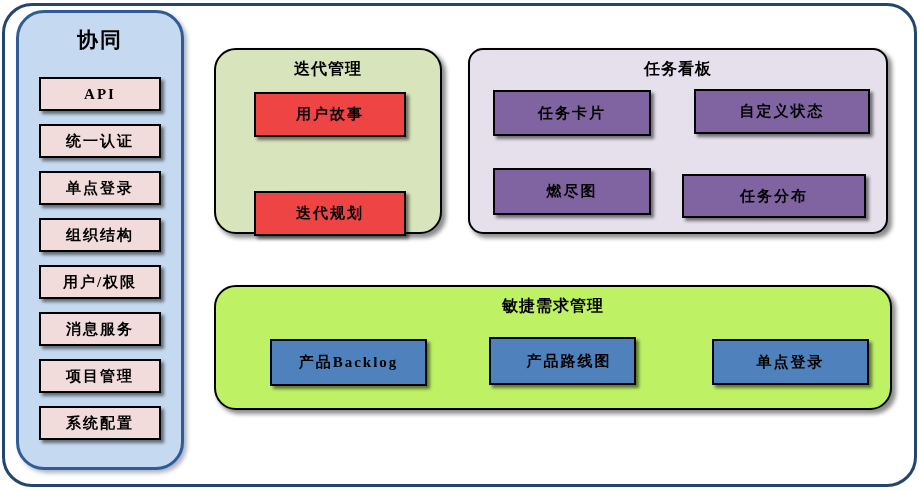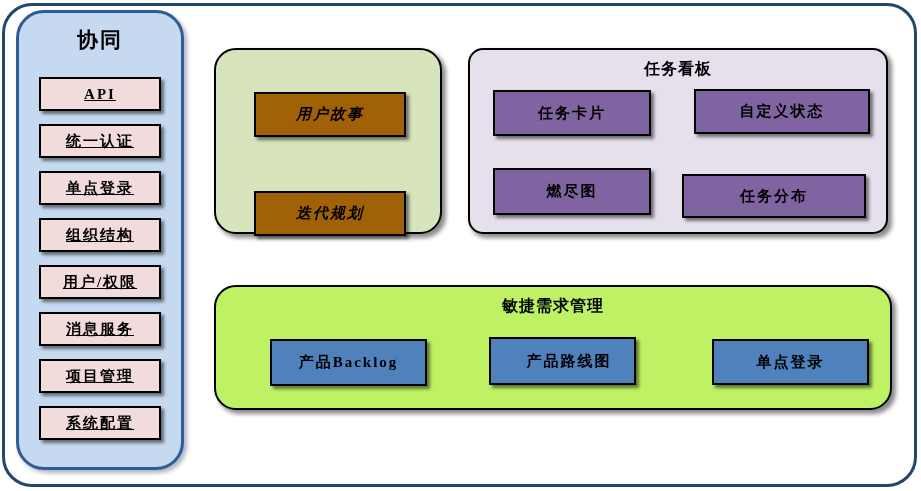--- a/index.html
+++ b/index.html
@@ -42,38 +42,37 @@
     font-size: 21px;
     font-weight: bold;
     color: #000;
     letter-spacing: 2px;
   }
   .sidebar-items {
     margin-top: 23px;
     display: flex;
     flex-direction: column;
     gap: 13px;
-    text-decoration: underline;
   }
   .node {
     border: 2.5px solid #000;
     box-shadow: 3px 3px 3px rgba(0,0,0,0.5);
     display: flex;
     align-items: center;
     justify-content: center;
     font-family: "Liberation Serif", "DejaVu Serif", serif;
     font-weight: bold;
     font-size: 15px;
     color: #000;
     letter-spacing: 2px;
     box-sizing: border-box;
     text-align: center;
   }
   .node-pink  { background: #f2dcdb; width: 122px; height: 34px; }
-  .node-green { background: #a16207; font-style: italic; }
+  .node-green { background: #ef4444; }
   .node-purple{ background: #8064a2; }
   .node-blue  { background: #4f81bd; }
 
   .group {
     position: absolute;
     border: 2.5px solid #000;
     border-radius: 22px;
     box-shadow: 3.5px 3.5px 4px rgba(0,0,0,0.45);
     box-sizing: border-box;
   }
@@ -119,20 +118,21 @@
       <div class="node node-pink">单点登录</div>
       <div class="node node-pink">组织结构</div>
       <div class="node node-pink">用户/权限</div>
       <div class="node node-pink">消息服务</div>
       <div class="node node-pink">项目管理</div>
       <div class="node node-pink">系统配置</div>
     </div>
   </div>
 
   <div class="group group-iteration">
+    <div class="group-title">迭代管理</div>
     <div class="node node-green it-box1">用户故事</div>
     <div class="node node-green it-box2">迭代规划</div>
   </div>
 
   <div class="group group-kanban">
     <div class="group-title">任务看板</div>
     <div class="node node-purple kb-box1">任务卡片</div>
     <div class="node node-purple kb-box2">自定义状态</div>
     <div class="node node-purple kb-box3">燃尽图</div>
     <div class="node node-purple kb-box4">任务分布</div>

